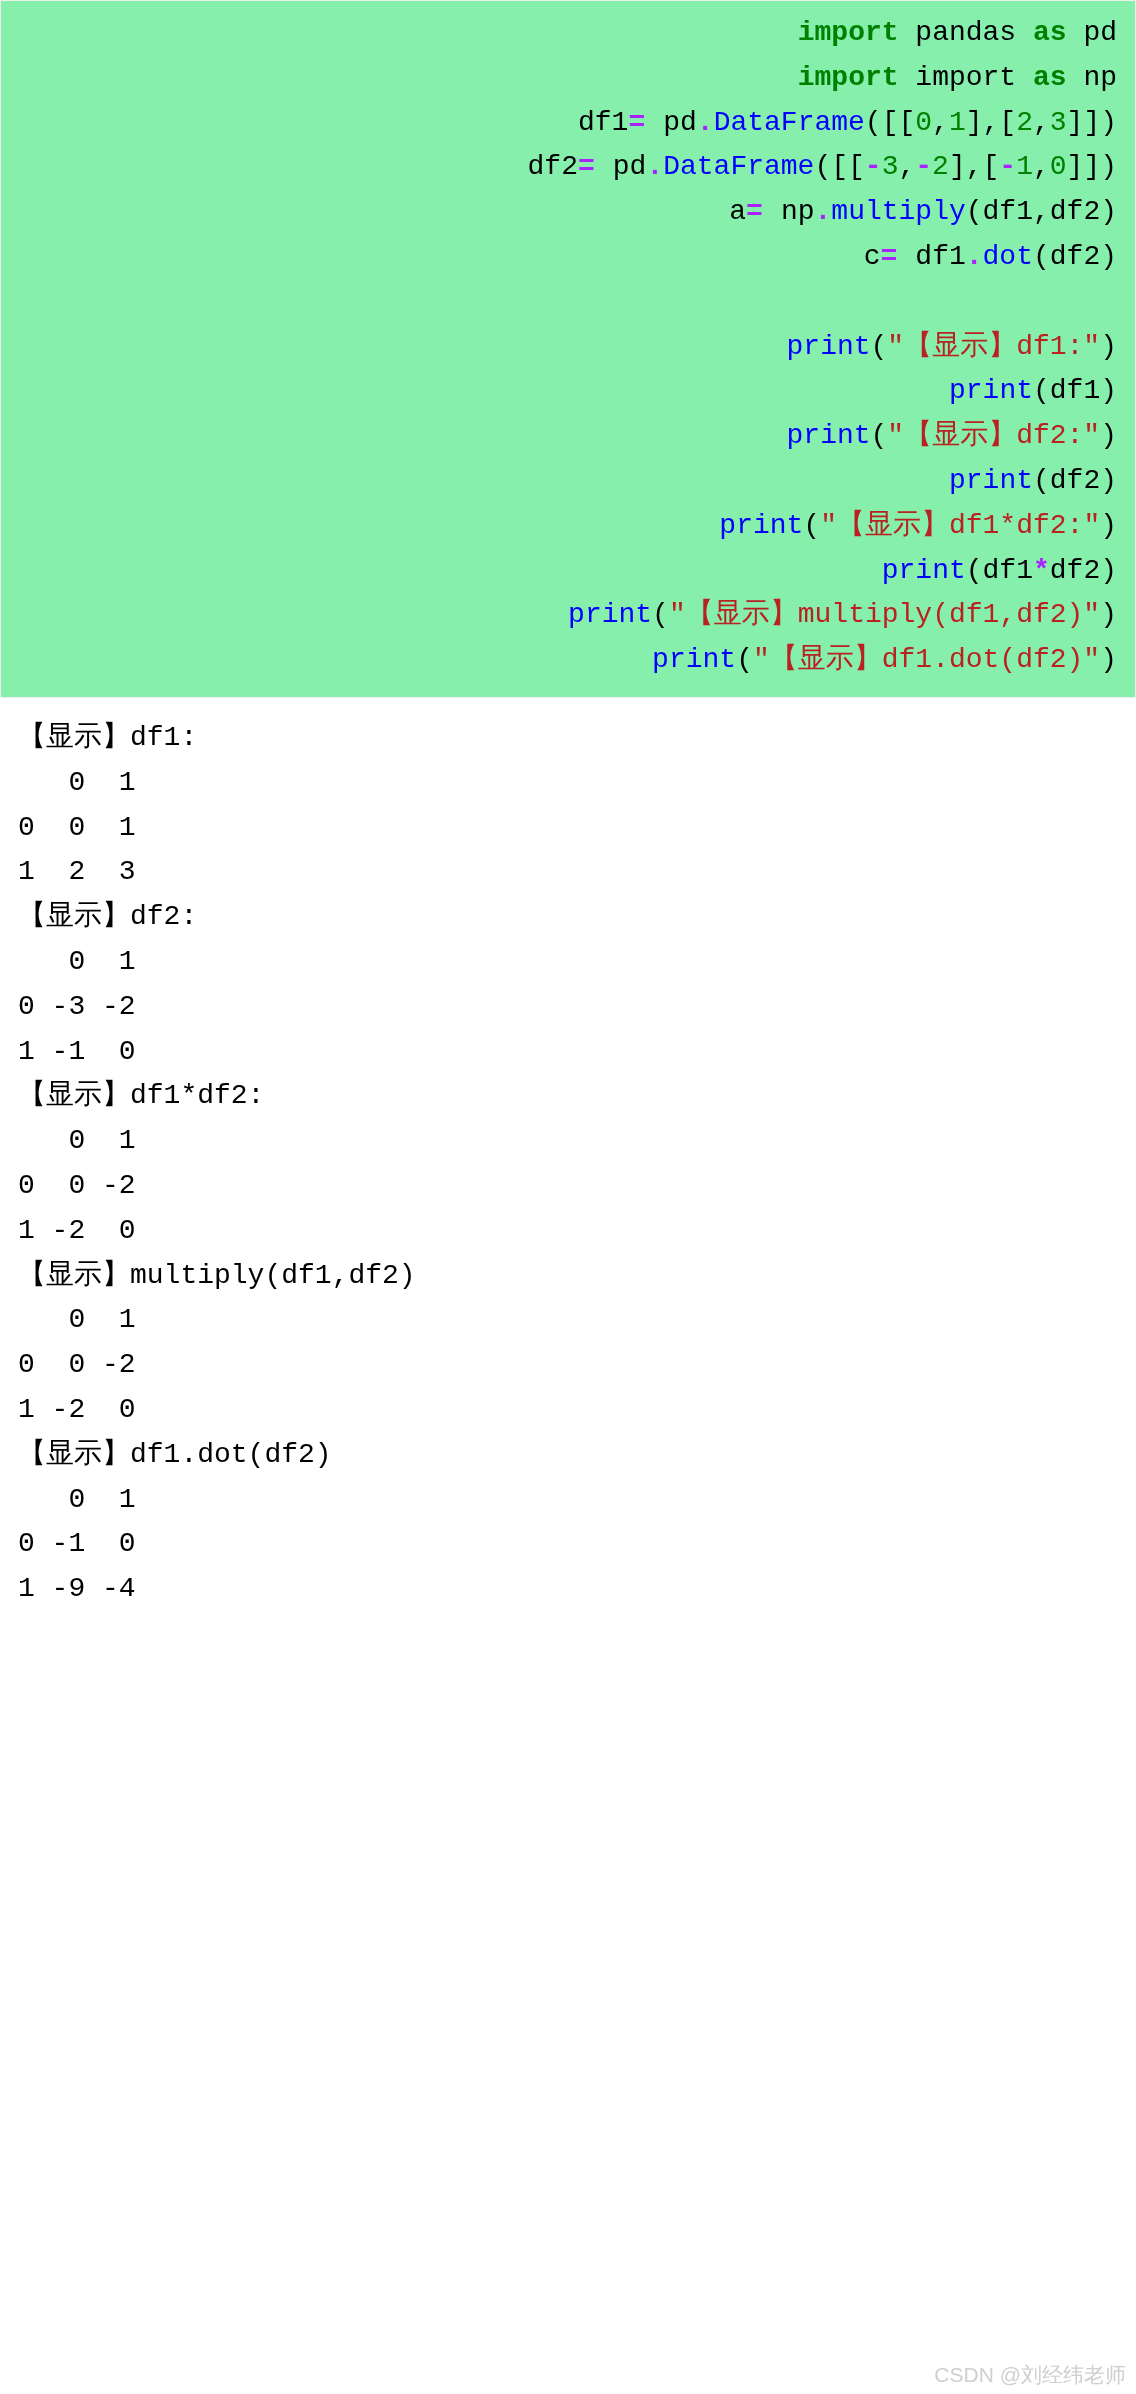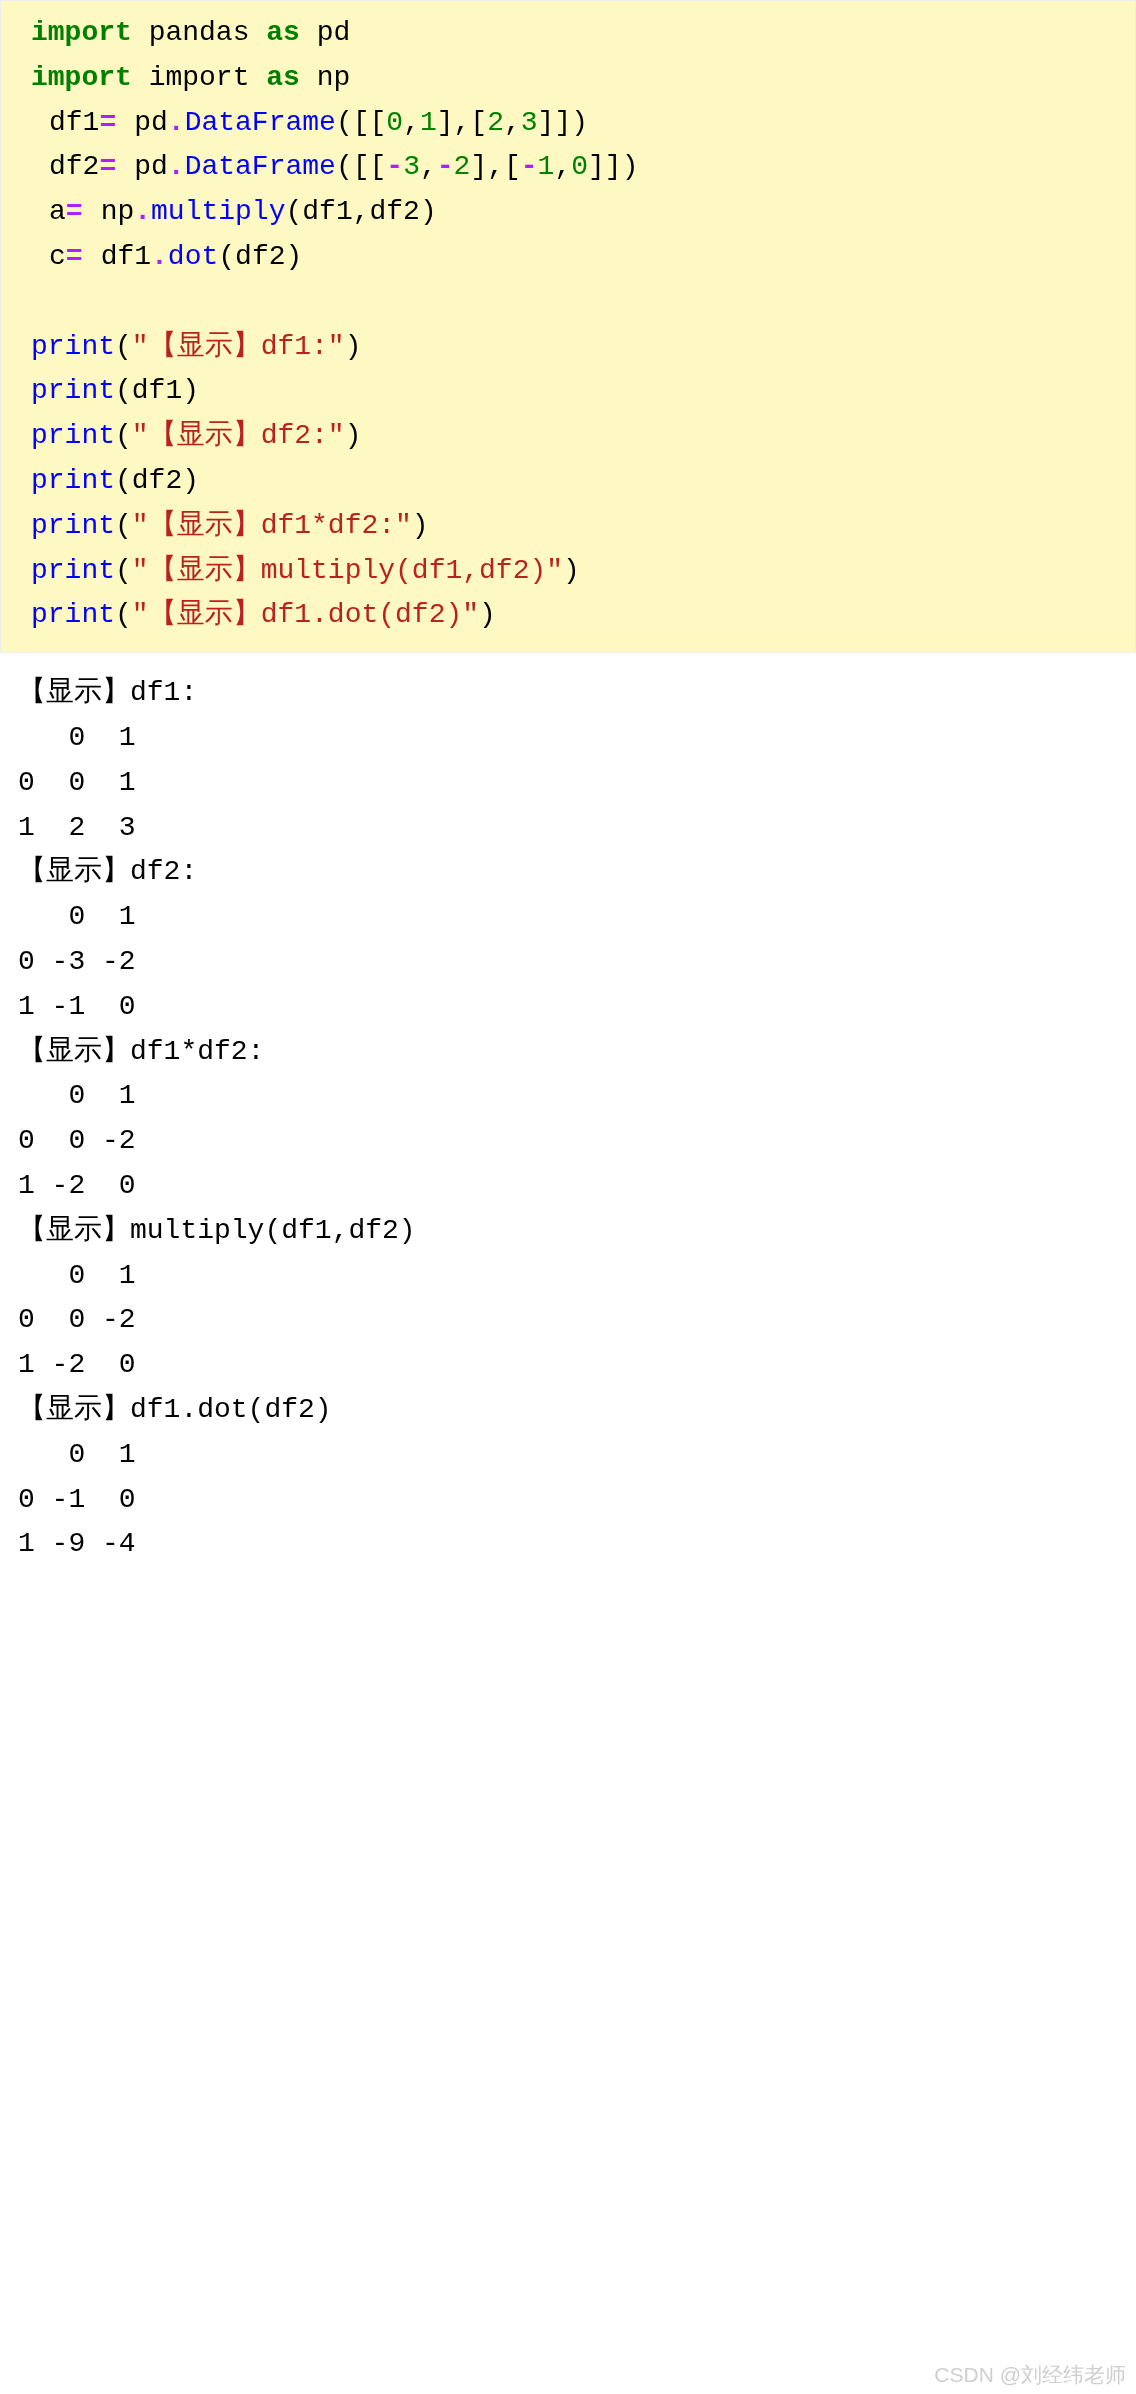--- a/index.html
+++ b/index.html
@@ -6,24 +6,25 @@
     margin: 0;
     padding: 0;
     font-family: Consolas, "Courier New", monospace;
     font-size: 28px;
     line-height: 1.6;
     color: #000;
     background: #fff;
     width: 1136px;
   }
   .code-block {
-    background: #fef9c3;
-    padding: 10px 18px 14px 30px;
+    background: #86efac;
+    padding: 10px 18px 14px 16px;
     margin: 0;
     border: 1px solid #eee;
+    text-align: right;
   }
   .code-line { white-space: pre; }
   .output-block {
     padding: 18px 18px 10px 18px;
     white-space: pre;
     font-family: Consolas, "Courier New", monospace;
   }
   .kw { color: #008000; font-weight: bold; }
   .imp { color: #000; }
   .op { color: #AA22FF; font-weight: bold; }
@@ -50,20 +51,21 @@
 <div class="code-line"><span class="plain">df1</span><span class="op">=</span><span class="plain">pd</span><span class="op">.</span><span class="fn">DataFrame</span><span class="punc">([[</span><span class="num">0</span><span class="punc">,</span><span class="num">1</span><span class="punc">],[</span><span class="num">2</span><span class="punc">,</span><span class="num">3</span><span class="punc">]])</span></div>
 <div class="code-line"><span class="plain">df2</span><span class="op">=</span><span class="plain">pd</span><span class="op">.</span><span class="fn">DataFrame</span><span class="punc">([[</span><span class="op">-</span><span class="num">3</span><span class="punc">,</span><span class="op">-</span><span class="num">2</span><span class="punc">],[</span><span class="op">-</span><span class="num">1</span><span class="punc">,</span><span class="num">0</span><span class="punc">]])</span></div>
 <div class="code-line"><span class="plain">a</span><span class="op">=</span><span class="plain">np</span><span class="op">.</span><span class="fn">multiply</span><span class="punc">(df1,df2)</span></div>
 <div class="code-line"><span class="plain">c</span><span class="op">=</span><span class="plain">df1</span><span class="op">.</span><span class="fn">dot</span><span class="punc">(df2)</span></div>
 <div class="code-line"> </div>
 <div class="code-line"><span class="fn">print</span><span class="punc">(</span><span class="str">"【显示】df1:"</span><span class="punc">)</span></div>
 <div class="code-line"><span class="fn">print</span><span class="punc">(df1)</span></div>
 <div class="code-line"><span class="fn">print</span><span class="punc">(</span><span class="str">"【显示】df2:"</span><span class="punc">)</span></div>
 <div class="code-line"><span class="fn">print</span><span class="punc">(df2)</span></div>
 <div class="code-line"><span class="fn">print</span><span class="punc">(</span><span class="str">"【显示】df1*df2:"</span><span class="punc">)</span></div>
+<div class="code-line"><span class="fn">print</span><span class="punc">(df1</span><span class="op">*</span><span class="punc">df2)</span></div>
 <div class="code-line"><span class="fn">print</span><span class="punc">(</span><span class="str">"【显示】multiply(df1,df2)"</span><span class="punc">)</span></div>
 <div class="code-line"><span class="fn">print</span><span class="punc">(</span><span class="str">"【显示】df1.dot(df2)"</span><span class="punc">)</span></div>
 </div>
 
 <div class="output-block">【显示】df1:
    0  1
 0  0  1
 1  2  3
 【显示】df2:
    0  1

